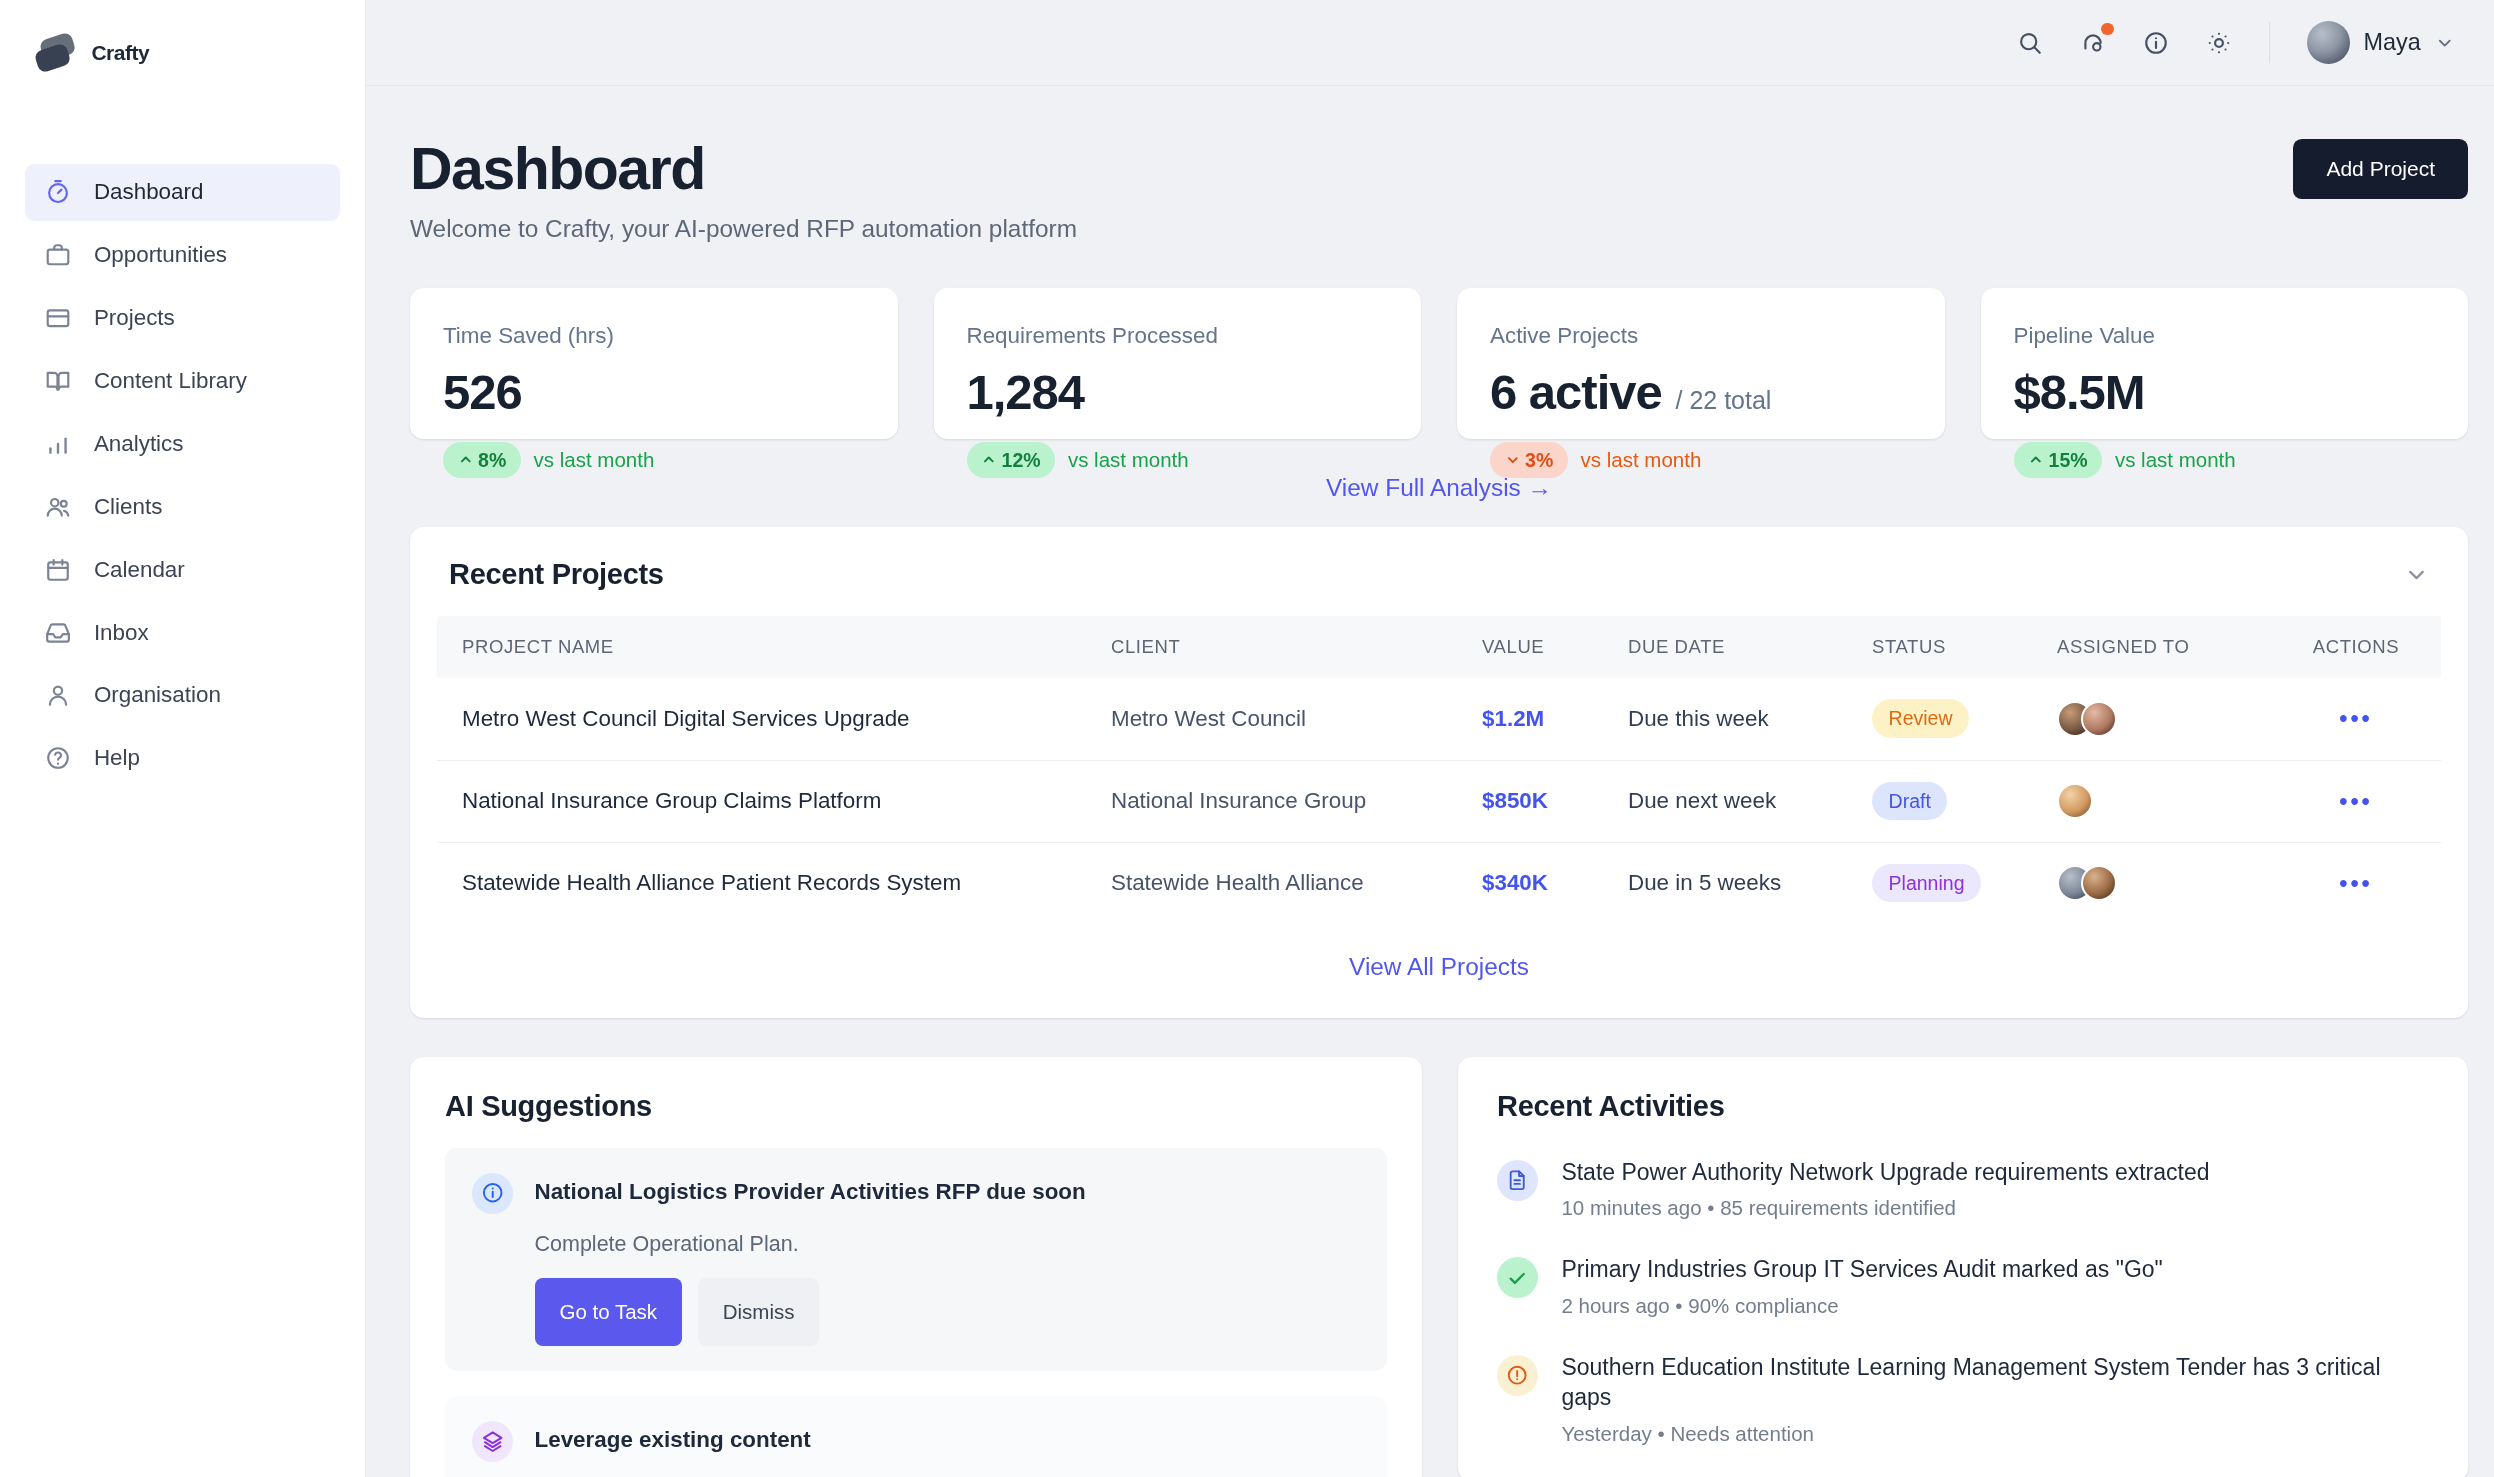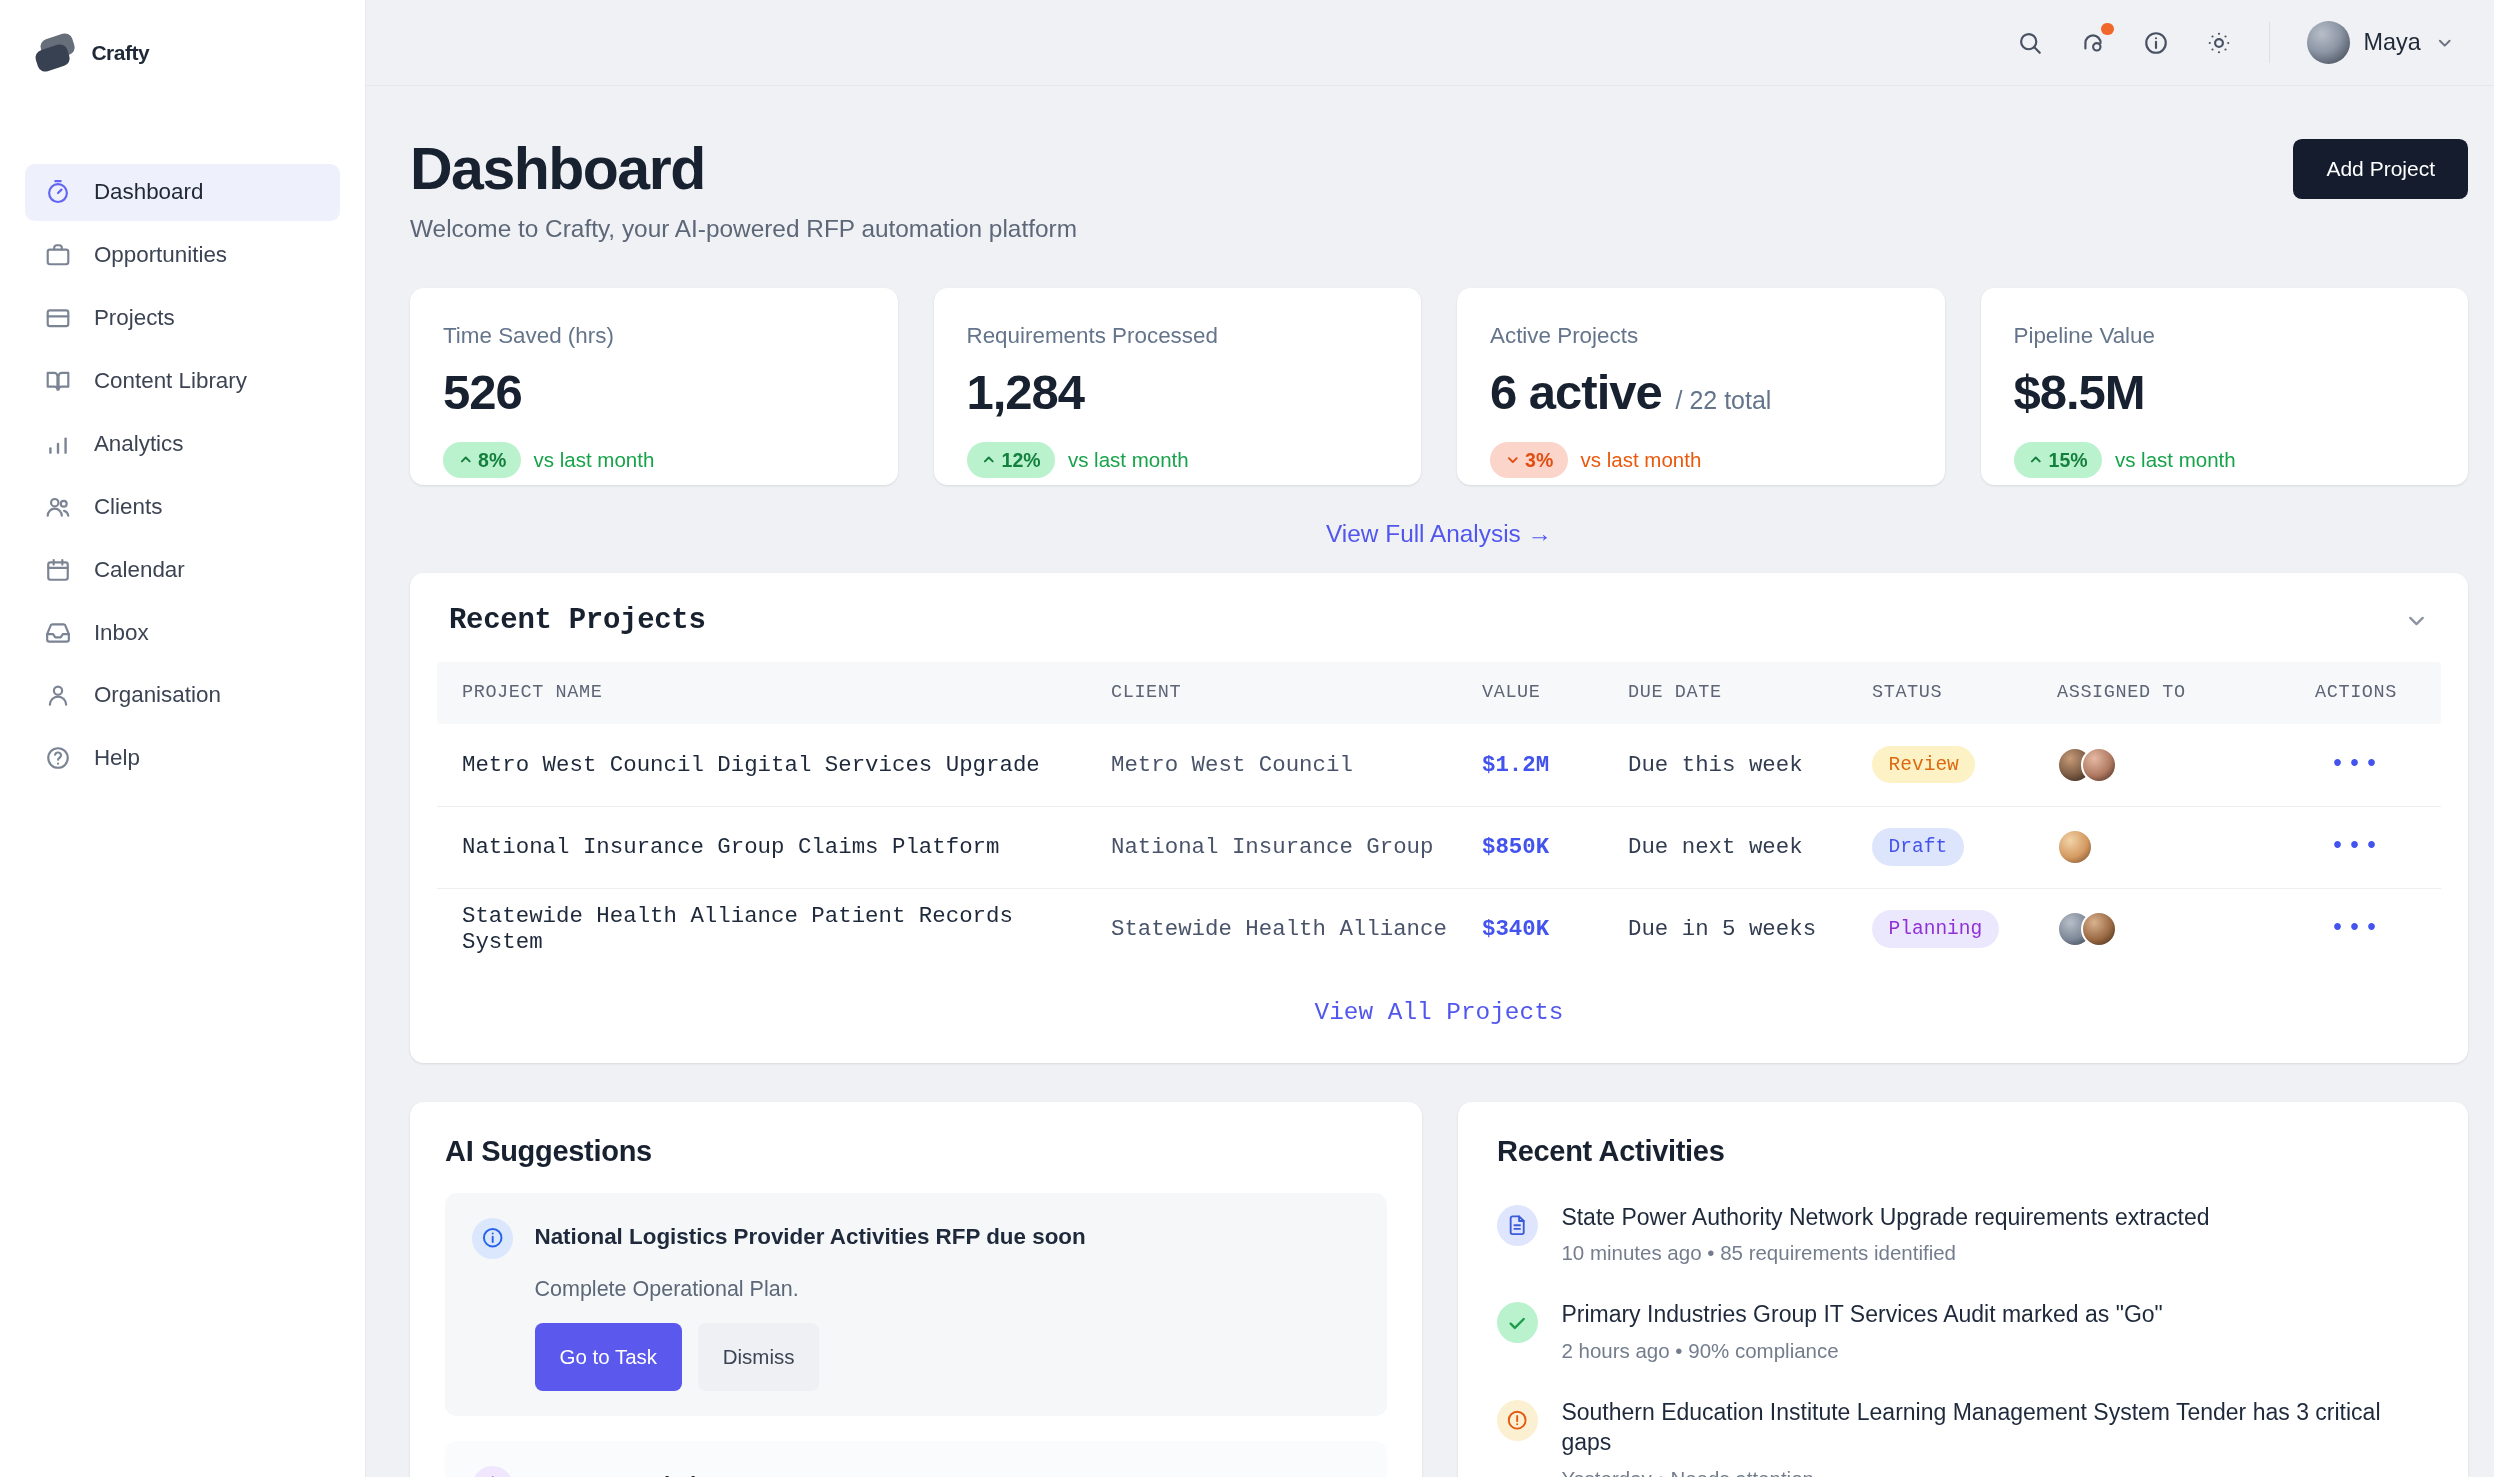--- a/index.html
+++ b/index.html
@@ -65,21 +65,21 @@
     border:none; border-radius:8.8px; padding:0 33px; height:60px;
     margin-top:4px; cursor:pointer; font-family:inherit;text-align:right;
   }
 
   
   .stat-grid { margin-top:45px; display:grid; grid-template-columns:repeat(4,1fr); gap:36px; }
   .card {
     background:#ffffff; border-radius:13.7px;
     box-shadow:0 1px 2.9px rgba(16,24,40,.07), 0 1px 2px rgba(16,24,40,.04);
   }
-  .stat-card { padding:35px 33px; height:197px; }
+  .stat-card { padding:35px 33px; height:151px; }
   .stat-label { font-size:22.4px; color:#64748b; }
   .stat-value-row { display:flex; align-items:baseline; gap:13.7px; margin-top:15.6px; }
   .stat-value { font-size:49px; font-weight:700; letter-spacing:-1px; color:#18212f; }
   .stat-suffix { font-size:25px; color:#64748b; }
   .trend-row { display:flex; align-items:center; gap:12.7px; margin-top:21.5px; }
   .pill {
     display:inline-flex; align-items:center; gap:4.9px;
     border-radius:974px; padding:6.8px 14.6px; font-size:19.5px; font-weight:600;
   }
   .pill.up   { background:#b9f2cd; color:#15803d; }
@@ -88,21 +88,21 @@
   .trend-note.up { color:#16a34a; }
   .trend-note.down { color:#ea580c; }
   .caret { width:15.6px; height:15.6px; }
 
   .view-analysis {
     text-align:center; margin:35px 0 25px; font-size:24.4px; font-weight:500;
     color:#5157ee; cursor:pointer;
   }
 
   
-  .projects-card { margin-top:16px;font-family:Liberation Mono, monospace; }
+  .projects-card { margin-top:16px; }
   .card-head { display:flex; align-items:center; justify-content:space-between; padding:31px 39px 25px; }
   .card-title { font-size:29px; font-weight:700; color:#18212f; letter-spacing:-0.3px; }
   .head-chev { width:25px; height:25px; color:#8b93a3; cursor:pointer; }
   .table-wrap { margin:0 27px; }
   .tgrid {
     display:grid; align-items:center;
     grid-template-columns:649px 371px 146px 244px 185px 239px 1fr;
   }
   .thead {
     background:#f7f8fa; border-radius:3.9px; padding:0 25px; height:62px;

